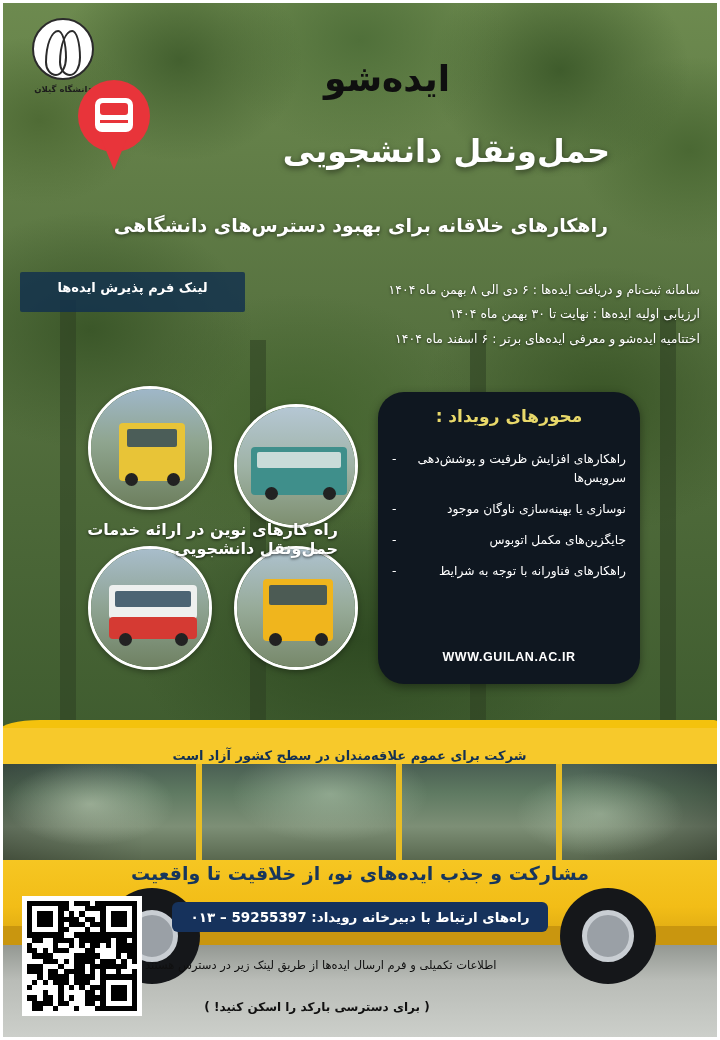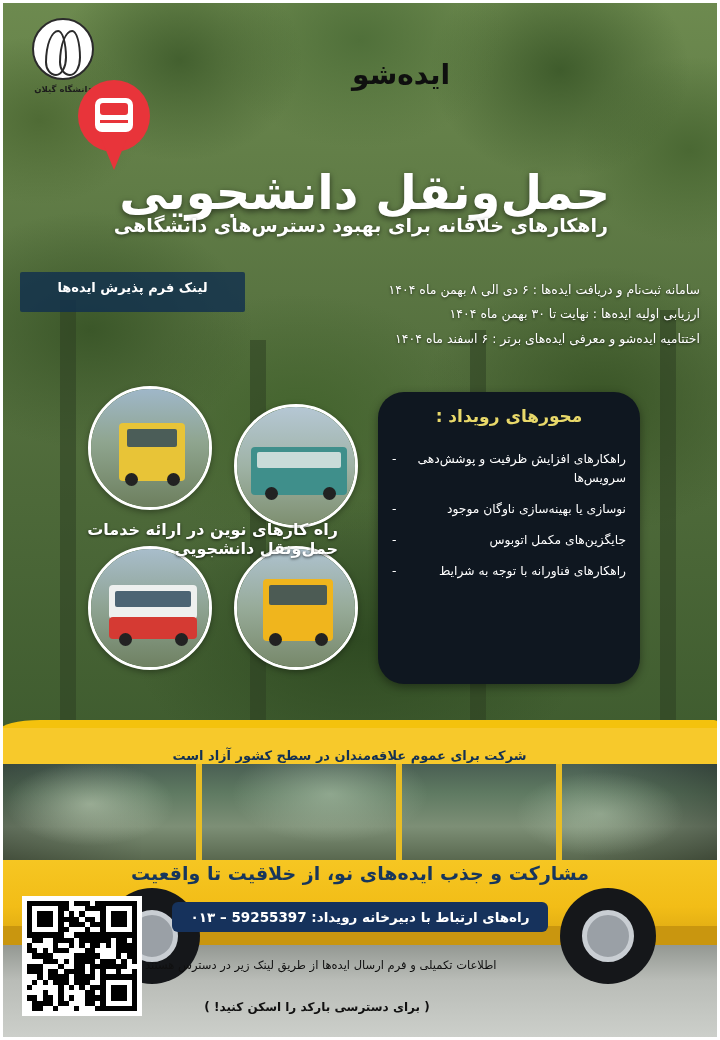--- a/index.html
+++ b/index.html
@@ -83,21 +83,21 @@
   .logo-circle:before { left: 11px; }
   .logo-circle:after  { right: 11px; }
   .logo-caption {
     margin-top: 4px;
     font-size: 8.5px; color: #1d1d1d; font-weight: bold;
     letter-spacing: .3px;
   }
 
   .eventname {
     position: absolute; top: 58px; right: 270px;
-    font-size: 28px; font-weight: bold; color: #0f0f0f;
+    font-size: 36px; font-weight: bold; color: #0f0f0f;
     letter-spacing: 0px;
   }
   .pin {
     position: absolute; top: 80px; right: 570px;
     width: 72px; height: 92px;
   }
   .pin-shape {
     position: absolute; left: 0; top: 0;
     width: 72px; height: 72px;
     background: #e8343a;
@@ -123,24 +123,23 @@
   }
   .pin-bus:after {
     content: "";
     position: absolute; left: 5px; bottom: 4px;
     width: 28px; height: 5px;
     border-top: 3px solid #e8343a;
   }
 
   .title-main {
     position: absolute; top: 132px; right: 110px;
-    font-size: 48px; font-weight: bold; color: #ffffff;
+    font-size: 32px; font-weight: bold; color: #ffffff;
     text-shadow: 0 2px 6px rgba(0,0,0,.55);
     letter-spacing: -1px;
-    margin-top: 32px;
   }
   .title-sub {
     position: absolute; top: 214px; right: 112px;
     font-size: 19px; font-weight: bold; color: #ffffff;
     text-shadow: 0 1px 4px rgba(0,0,0,.6);
   }
 
   
   .band {
     position: absolute; top: 278px; left: 20px; width: 680px; height: 82px;
@@ -424,20 +423,21 @@
       </div>
       <div class="ax-item">
         <span class="dash">-</span>
         <span class="txt">جایگزین‌های مکمل اتوبوس</span>
       </div>
       <div class="ax-item">
         <span class="dash">-</span>
         <span class="txt">راهکارهای فناورانه با توجه به شرایط</span>
       </div>
     </div>
+    <div class="axes-site">WWW.GUILAN.AC.IR</div>
   </div>
 
   <div class="bus">
     <div class="bus-roofline"></div>
     <div class="bus-top"></div>
     <div class="bus-glass">
       <div class="bus-glass-blur"></div>
     </div>
     <div class="bus-mullion" style="left:196px;"></div>
     <div class="bus-mullion" style="left:396px;"></div>

